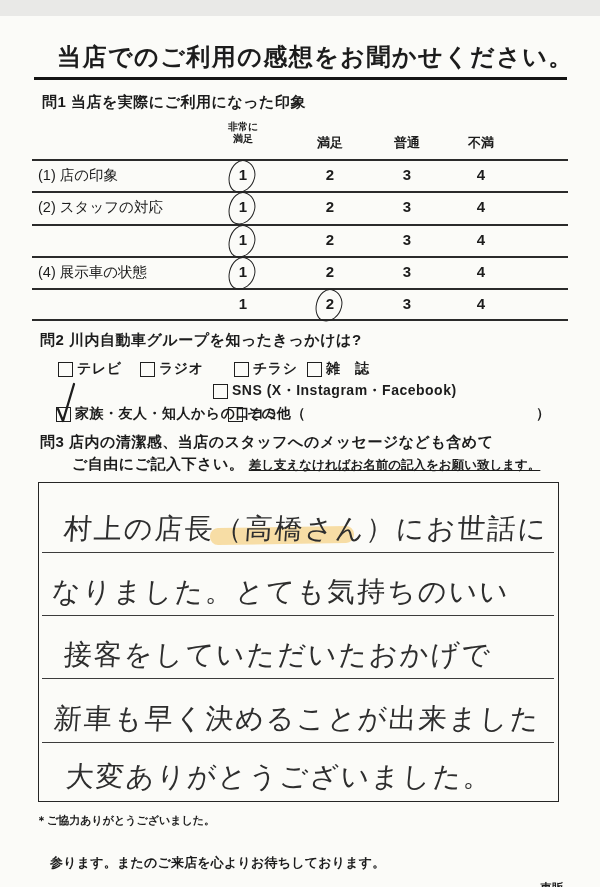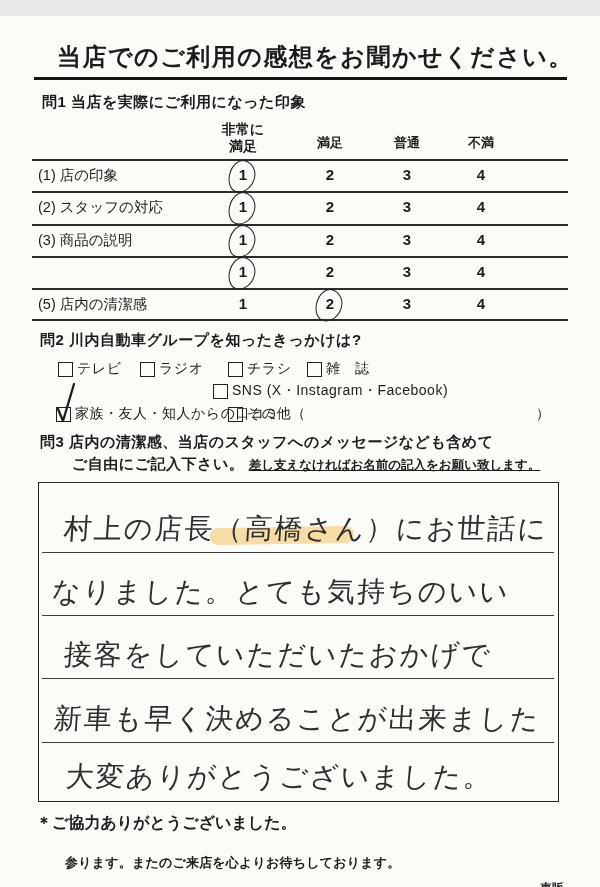--- a/index.html
+++ b/index.html
@@ -7,45 +7,45 @@
     position:relative;width:600px;height:887px;margin:16px auto;
     background:#fbfbf8;overflow:hidden;
     font-family:"Liberation Sans","DejaVu Sans",sans-serif;
     color:#1c1c1c;
   }
   .abs{position:absolute;white-space:nowrap;}
   .title{font-size:24px;font-weight:700;letter-spacing:1.5px;}
   .title-rule{height:3px;background:#141414;}
   .h15{font-size:15px;font-weight:700;letter-spacing:.5px;}
   .colhead{width:44px;text-align:center;font-size:13px;font-weight:700;}
-  .colhead.two{font-size:14px;line-height:1.2;}
+  .colhead.two{font-size:10px;line-height:1.2;}
   .colhead.two span{display:block;}
   .hline{left:32px;width:536px;height:2px;background:#2b2b2b;}
   .rowlabel{font-size:14.5px;font-weight:400;height:24px;line-height:24px;}
   .numcell{width:44px;text-align:center;font-size:15px;font-weight:700;height:24px;line-height:24px;}
   .numcell.circled::before{
     content:"";position:absolute;left:50%;top:50%;width:24px;height:31px;
     margin:-15px 0 0 -14px;border:1.8px solid #222;
     border-radius:46% 54% 58% 42% / 52% 46% 54% 48%;
     transform:rotate(14deg);
   }
-  .opt{display:flex;align-items:center;height:18px;font-size:14px;font-weight:400;}
+  .opt{display:flex;align-items:center;height:18px;font-size:14px;font-weight:700;}
   .cb{position:relative;width:13px;height:13px;border:1.7px solid #1f1f1f;margin-right:4px;flex:0 0 auto;}
   .check{display:none;position:absolute;left:-5px;top:-27px;}
   .opt.checked .check{display:block;}
   .optlabel{letter-spacing:.5px;}
   .q3small{font-size:12.5px;font-weight:700;text-decoration:underline;}
   .comment-box{border:1.8px solid #262626;background:transparent;}
   .hw-underline{height:1.4px;background:#3c3c3c;}
   .hw{
     font-size:28px;line-height:42px;letter-spacing:2px;color:#2e2e2e;
     transform:skewX(-4deg);font-weight:400;
   }
   .highlight{background:rgba(244,197,96,.55);border-radius:8px;transform:rotate(-1deg);}
-  .foot1{font-size:16px;font-weight:700;text-align:right;}
+  .foot1{font-size:11px;font-weight:700;text-align:right;}
   .foot{font-size:13px;font-weight:600;letter-spacing:.2px;}
   .corner{font-size:12px;font-weight:700;}
 </style>
 </head>
 <body>
 
 <div id="sheet">
 
   <div class="abs title" style="left:57px;top:25px">当店でのご利用の感想をお聞かせください。</div>
   <div class="abs title-rule" style="left:34px;top:61px;width:533px"></div>
@@ -72,48 +72,47 @@
   <div class="abs numcell" style="left:308px;top:147px">2</div>
   <div class="abs numcell" style="left:385px;top:147px">3</div>
   <div class="abs numcell" style="left:459px;top:147px">4</div>
 
   <div class="abs rowlabel" style="left:38px;top:179px">(2) スタッフの対応</div>
   <div class="abs numcell circled" style="left:221px;top:179px">1</div>
   <div class="abs numcell" style="left:308px;top:179px">2</div>
   <div class="abs numcell" style="left:385px;top:179px">3</div>
   <div class="abs numcell" style="left:459px;top:179px">4</div>
 
-  <div class="abs rowlabel" style="left:38px;top:212px">(3) 商品の説明</div>
   <div class="abs numcell circled" style="left:221px;top:212px">1</div>
   <div class="abs numcell" style="left:308px;top:212px">2</div>
   <div class="abs numcell" style="left:385px;top:212px">3</div>
   <div class="abs numcell" style="left:459px;top:212px">4</div>
 
+  <div class="abs rowlabel" style="left:38px;top:244px">(4) 展示車の状態</div>
   <div class="abs numcell circled" style="left:221px;top:244px">1</div>
   <div class="abs numcell" style="left:308px;top:244px">2</div>
   <div class="abs numcell" style="left:385px;top:244px">3</div>
   <div class="abs numcell" style="left:459px;top:244px">4</div>
 
-  <div class="abs rowlabel" style="left:38px;top:276px">(5) 店内の清潔感</div>
   <div class="abs numcell" style="left:221px;top:276px">1</div>
   <div class="abs numcell circled" style="left:308px;top:276px">2</div>
   <div class="abs numcell" style="left:385px;top:276px">3</div>
   <div class="abs numcell" style="left:459px;top:276px">4</div>
 
   <div class="abs h15" style="left:40px;top:315px">問2 川内自動車グループを知ったきっかけは?</div>
 
   <div class="abs opt" style="left:58px;top:344px">
     <span class="cb"></span>
     <span class="optlabel">テレビ</span>
   </div>
   <div class="abs opt" style="left:140px;top:344px">
     <span class="cb"></span>
     <span class="optlabel">ラジオ</span>
   </div>
-  <div class="abs opt" style="left:228px;top:344px">
+  <div class="abs opt" style="left:234px;top:344px">
     <span class="cb"></span>
     <span class="optlabel">チラシ</span>
   </div>
   <div class="abs opt" style="left:307px;top:344px">
     <span class="cb"></span>
     <span class="optlabel">雑　誌</span>
   </div>
 
   <div class="abs opt" style="left:213px;top:366px">
     <span class="cb"></span>
@@ -149,16 +148,16 @@
   <div class="abs hw-underline" style="left:42px;top:662px;width:512px"></div>
   <div class="abs hw-underline" style="left:42px;top:726px;width:512px"></div>
 
   <div class="abs hw" style="left:64px;top:492px">村上の店長（高橋さん）にお世話に</div>
   <div class="abs hw" style="left:52px;top:555px">なりました。とても気持ちのいい</div>
   <div class="abs hw" style="left:64px;top:618px">接客をしていただいたおかげで</div>
   <div class="abs hw" style="left:54px;top:682px">新車も早く決めることが出来ました</div>
   <div class="abs hw" style="left:66px;top:740px">大変ありがとうございました。</div>
 
   <div class="abs foot1" style="left:36px;top:797px">＊ご協力ありがとうございました。</div>
-  <div class="abs foot" style="left:65px;top:838px">参ります。またのご来店を心よりお待ちしております。</div>
+  <div class="abs foot" style="left:50px;top:838px">参ります。またのご来店を心よりお待ちしております。</div>
   <div class="abs corner" style="left:540px;top:864px">車販</div>
 
 </div>
 
 </body></html>

